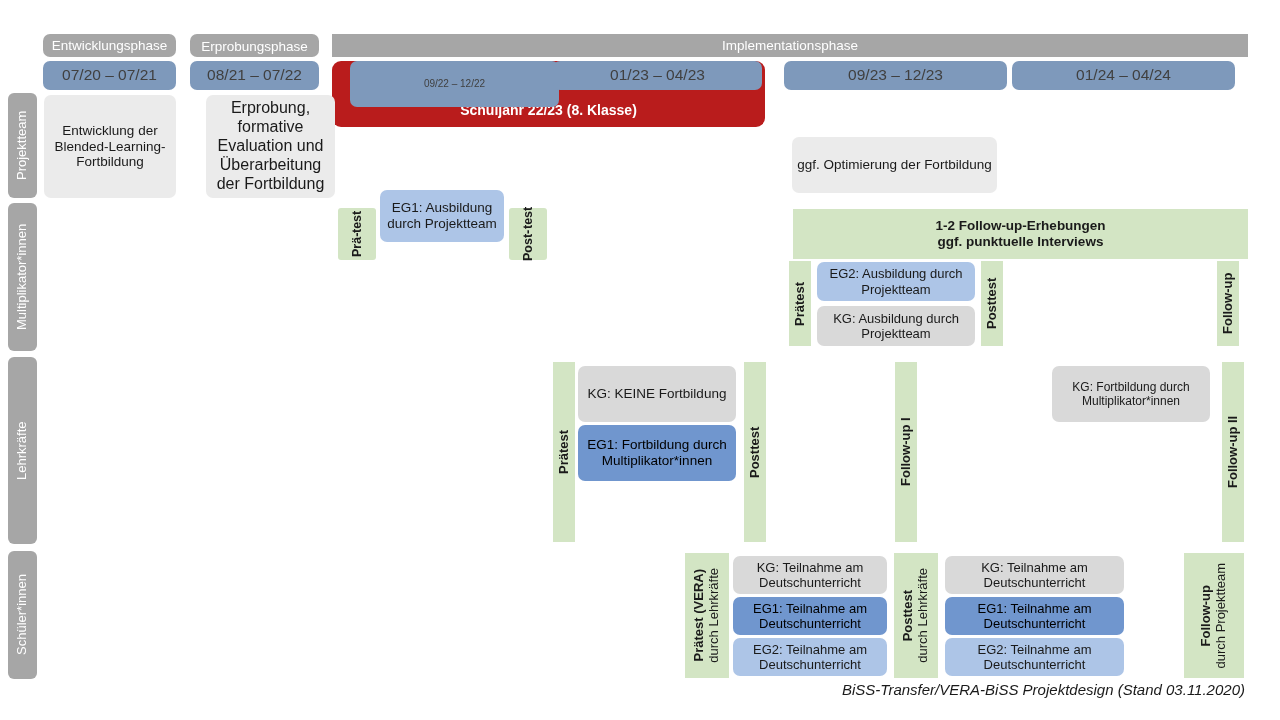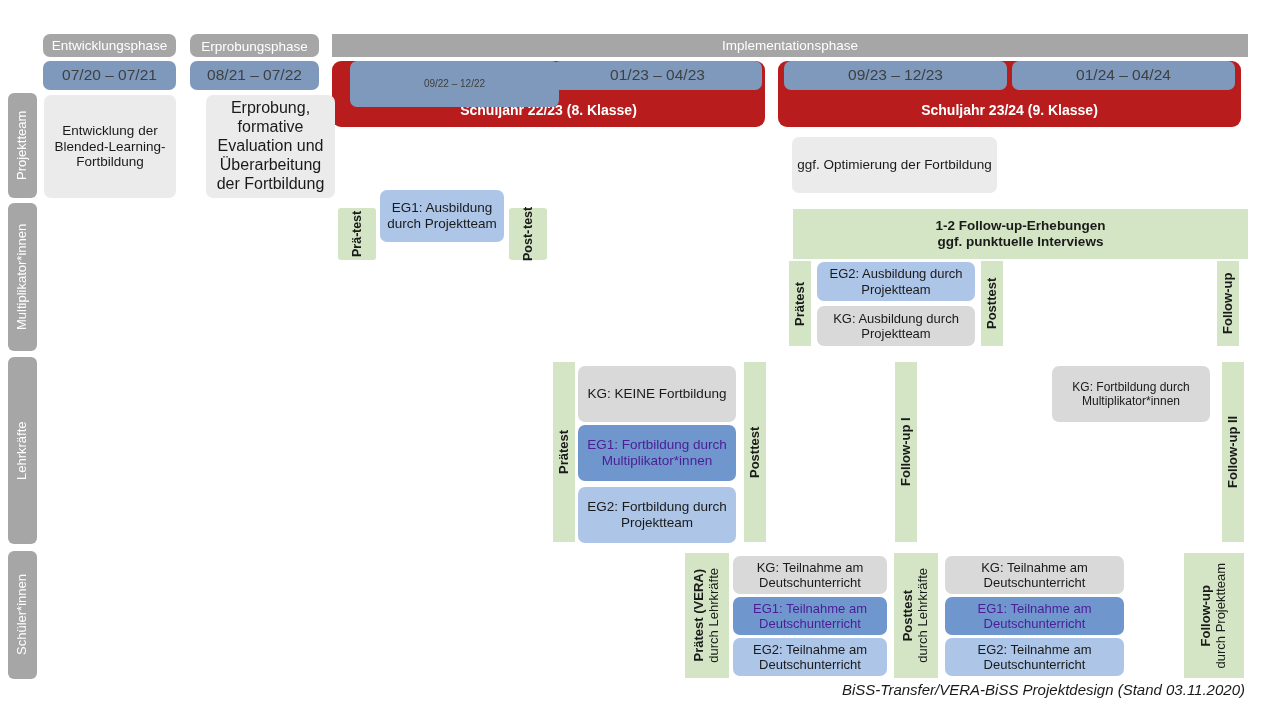--- a/index.html
+++ b/index.html
@@ -19,21 +19,21 @@
   }
   .flat{border-radius:0;}
 
   
   .c-gray-head{background:#a6a6a6;color:#ffffff;}
   .c-sidebar{background:#a6a6a6;color:#ffffff;}
   .c-date{background:#7e99bb;color:#404040;}
   .c-year{background:#b91c1c;color:#ffffff;}
   .c-lightgray{background:#ebebeb;color:#1a1a1a;}
   .c-kg{background:#d9d9d9;color:#1a1a1a;}
-  .c-eg1{background:#7096ce;color:#4c1d95;}
+  .c-eg1{background:#7096ce;color:#000000;}
   .c-eg2{background:#adc5e7;color:#1a1a1a;}
   .c-green{background:#d3e5c4;color:#1a1a1a;}
 
   
   .vert{
     writing-mode:vertical-rl;transform:rotate(180deg);
     display:flex;align-items:center;justify-content:center;
     text-align:center;line-height:1.12;
   }
   .vrow{display:flex;flex-direction:row;align-items:center;justify-content:center;height:100%;}
@@ -68,23 +68,20 @@
   <div class="abs box c-year" style="left:332px;top:61px;width:433px;height:66px;border-radius:9px;align-items:flex-end;padding-bottom:8px;font-size:14px;font-weight:bold;">
     <span>Schuljahr 22/23 (8. Klasse)</span>
   </div>
   <div class="abs box c-date" style="left:350px;top:61px;width:209px;height:46px;font-size:10px;">
     <span>09/22 – 12/22</span>
   </div>
   <div class="abs box c-date" style="left:553px;top:61px;width:209px;height:29px;font-size:15.5px;">
     <span>01/23 – 04/23</span>
   </div>
 
-  <div class="abs box c-year" style="left:778px;top:61px;width:463px;height:66px;border-radius:9px;align-items:flex-end;padding-bottom:8px;font-size:14px;font-weight:bold;">
-    <span>Schuljahr 23/24 (9. Klasse)</span>
-  </div>
   <div class="abs box c-date" style="left:784px;top:61px;width:223px;height:29px;font-size:15.5px;">
     <span>09/23 – 12/23</span>
   </div>
   <div class="abs box c-date" style="left:1012px;top:61px;width:223px;height:29px;font-size:15.5px;text-align:center;">
     <span>01/24 – 04/24</span>
   </div>
 
   <div class="abs c-sidebar" style="left:8px;top:93px;width:29px;height:105px;border-radius:6px;">
     <div class="vert" style="width:100%;height:100%;font-size:13px;">Projektteam</div>
   </div>
@@ -149,23 +146,20 @@
 
   <div class="abs c-green flat" style="left:553px;top:362px;width:22px;height:180px;">
     <div class="vert" style="width:100%;height:100%;font-size:13px;font-weight:bold;">Prätest</div>
   </div>
   <div class="abs box c-kg" style="left:578px;top:366px;width:158px;height:56px;font-size:13.5px;">
     <span>KG: KEINE Fortbildung</span>
   </div>
   <div class="abs box c-eg1" style="left:578px;top:425px;width:158px;height:56px;font-size:13.5px;">
     <span>EG1: Fortbildung durch Multiplikator*innen</span>
   </div>
-  <div class="abs box c-eg2" style="left:578px;top:487px;width:158px;height:56px;font-size:13.5px;">
-    <span>EG2: Fortbildung durch Projektteam</span>
-  </div>
   <div class="abs c-green flat" style="left:744px;top:362px;width:22px;height:180px;">
     <div class="vert" style="width:100%;height:100%;font-size:13px;font-weight:bold;">Posttest</div>
   </div>
   <div class="abs c-green flat" style="left:895px;top:362px;width:22px;height:180px;">
     <div class="vert" style="width:100%;height:100%;font-size:13px;font-weight:bold;">Follow-up I</div>
   </div>
   <div class="abs box c-kg" style="left:1052px;top:366px;width:158px;height:56px;font-size:12px;">
     <span>KG: Fortbildung durch Multiplikator*innen</span>
   </div>
   <div class="abs c-green flat" style="left:1222px;top:362px;width:22px;height:180px;">

